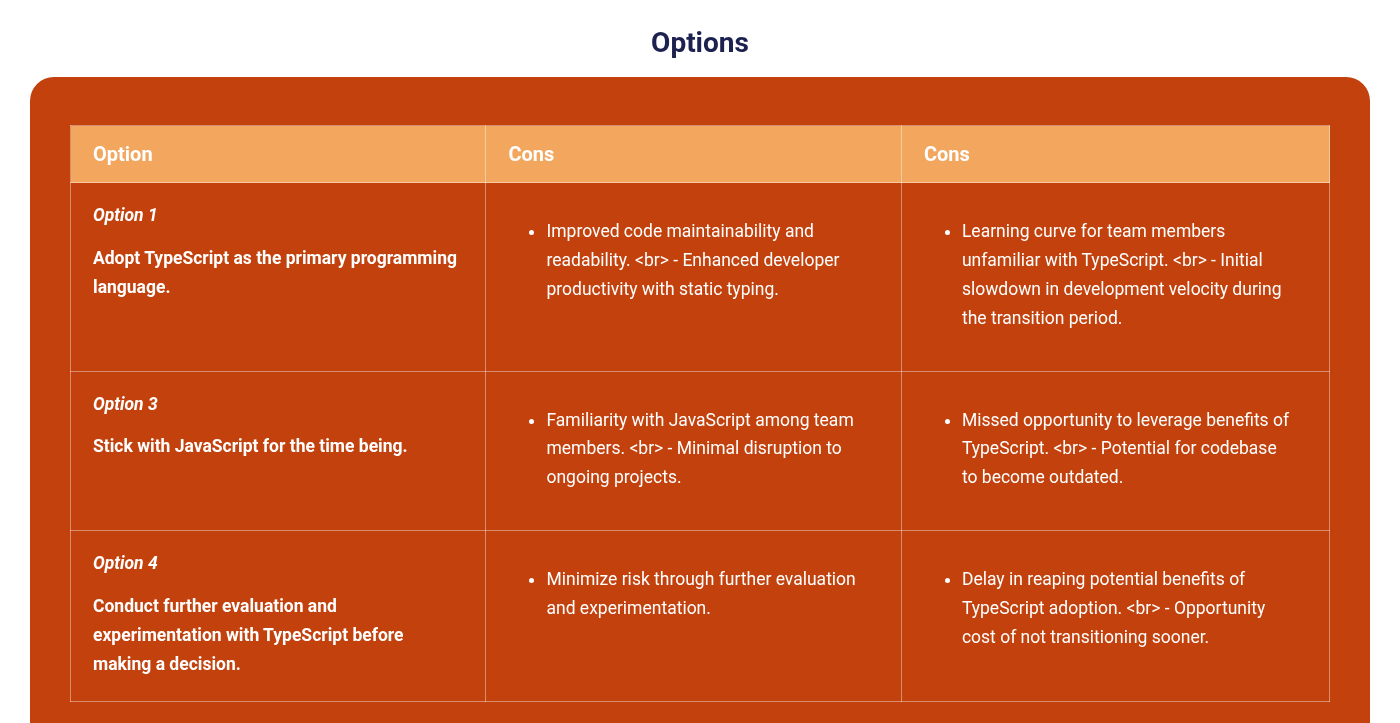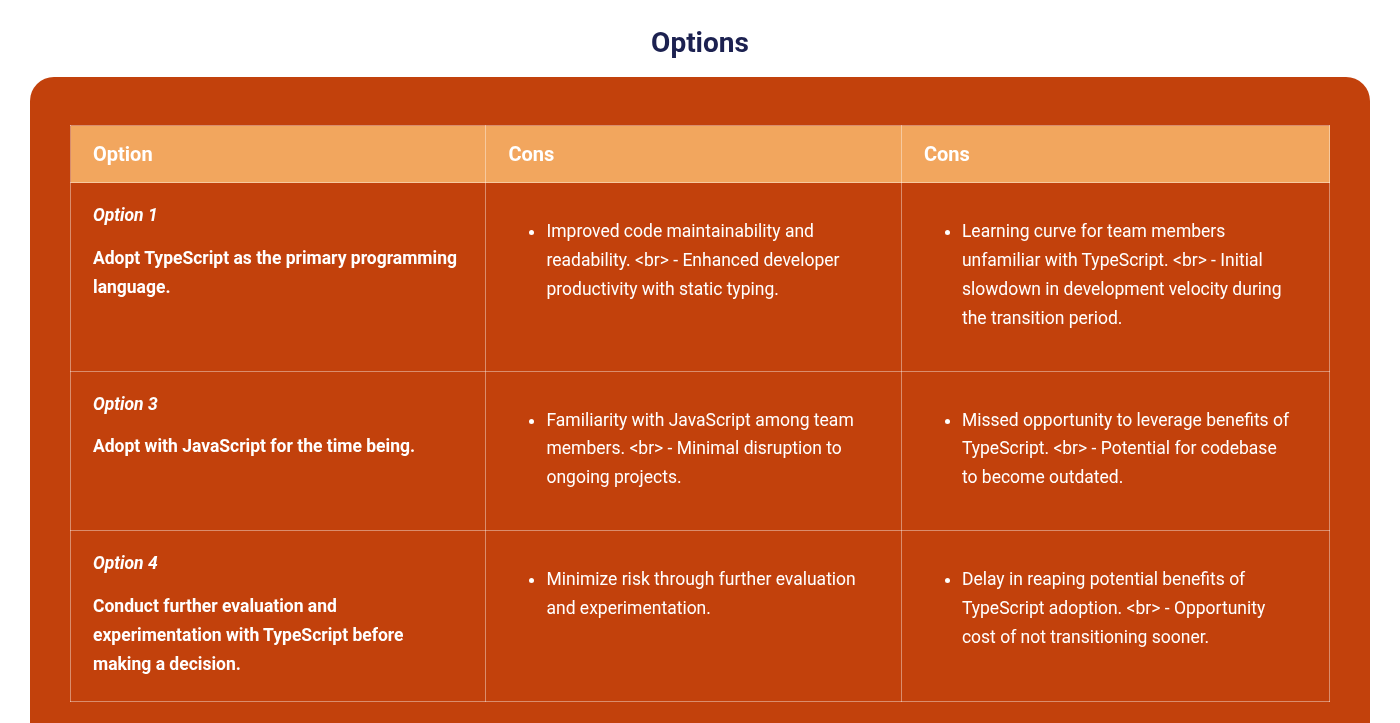--- a/index.html
+++ b/index.html
@@ -100,21 +100,21 @@
           <td>
             <ul class="bullets">
               <li>Learning curve for team members unfamiliar with TypeScript. &lt;br&gt; - Initial slowdown in development velocity during the transition period.</li>
             </ul>
           </td>
         </tr>
 
         <tr>
           <td>
             <div class="opt-title">Option 3</div>
-            <div class="opt-desc">Adopt with JavaScript for the time being.</div>
+            <div class="opt-desc">Stick with JavaScript for the time being.</div>
           </td>
           <td>
             <ul class="bullets">
               <li>Familiarity with JavaScript among team members. &lt;br&gt; - Minimal disruption to ongoing projects.</li>
             </ul>
           </td>
           <td>
             <ul class="bullets">
               <li>Missed opportunity to leverage benefits of TypeScript. &lt;br&gt; - Potential for codebase to become outdated.</li>
             </ul>

